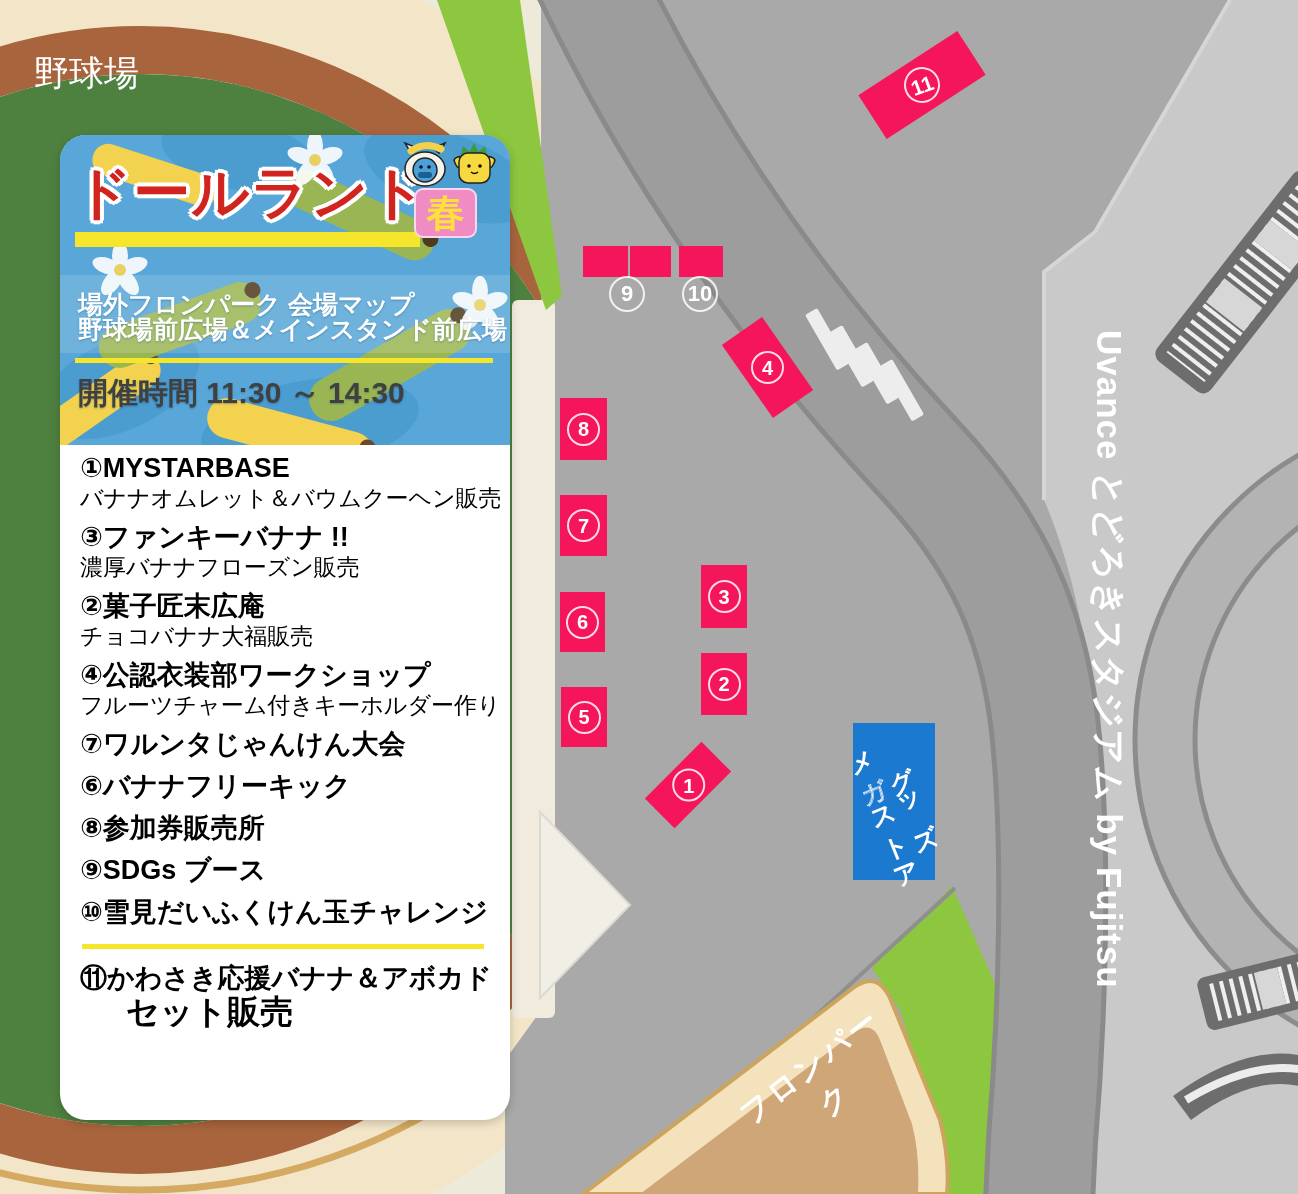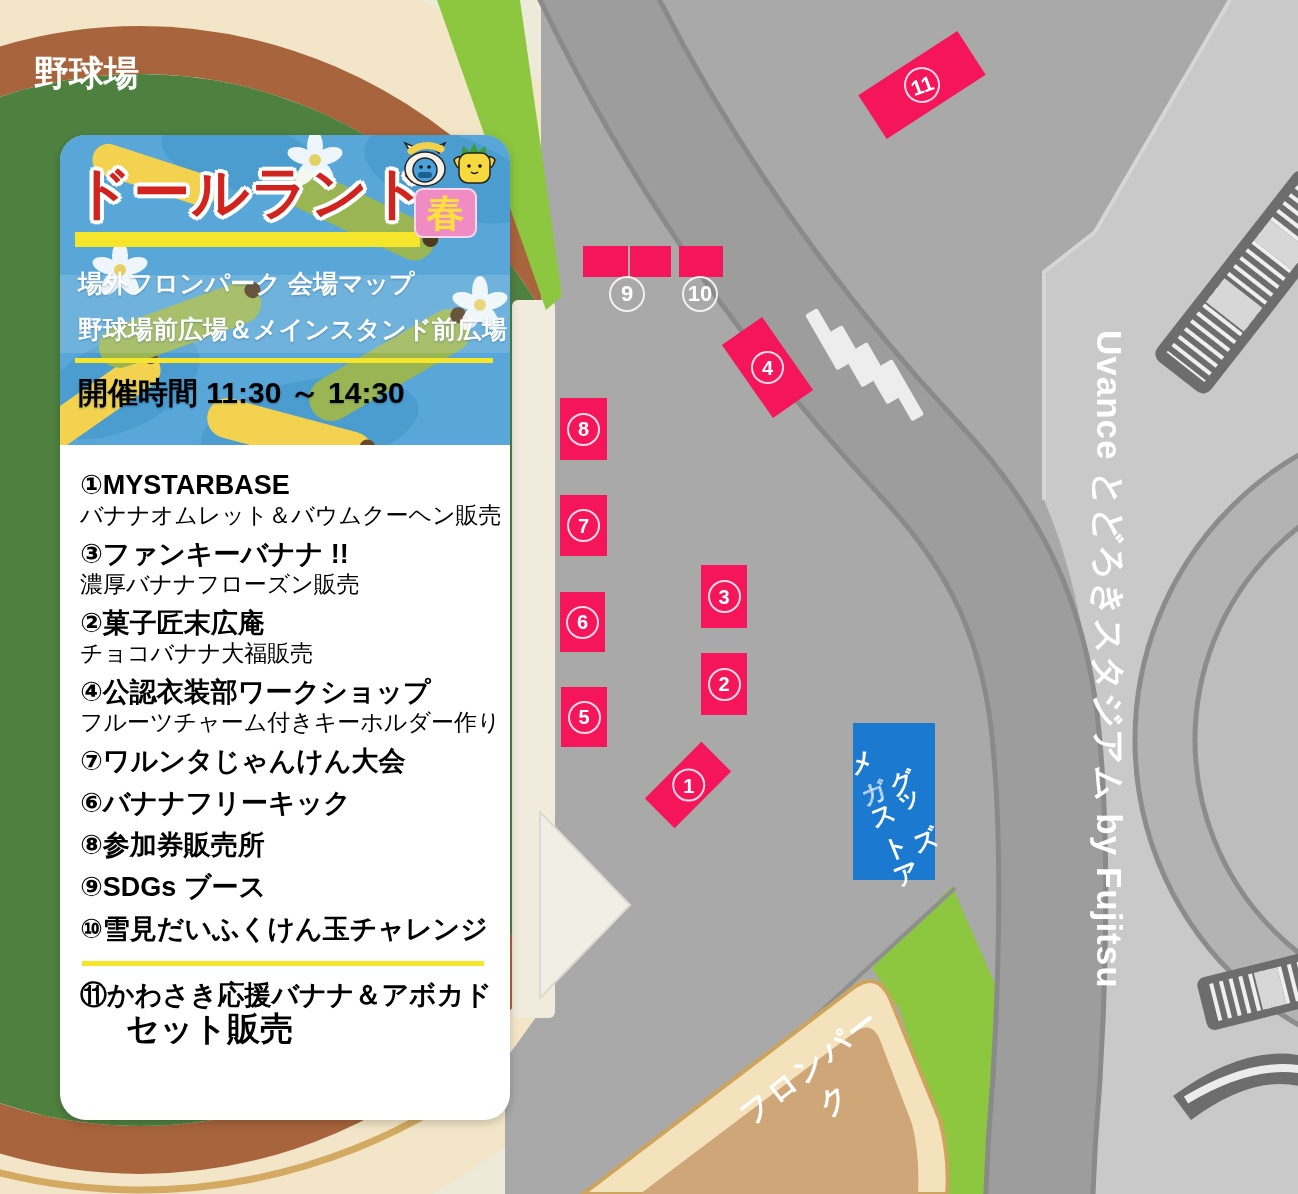--- a/index.html
+++ b/index.html
@@ -1,21 +1,21 @@
 <!DOCTYPE html>
 <html style="--booth-pink: #f4155a; --store-blue: #1b79cf; --title-red: #d2241f; --accent-yellow: #f5e52b; --badge-pink: #f08cc4; --badge-text-yellow: #ffe13a; --grass-green: #8dc63f; --field-green: #4e8140; --dirt-brown: #a8643c; --sand-cream: #f3e6c8; --fronpark-tan: #cfa678; --road-gray: #9d9d9d; --plaza-gray: #a9a9a9; --stadium-gray: #c9c9c9;"><head>
 <meta charset="utf-8">
 <style>
   html,body{margin:0;padding:0;background:#666;}
   #stage{position:relative;width:1298px;height:1194px;overflow:hidden;
          background:var(--plaza-gray,#a9a9a9);
          font-family:"Liberation Sans","DejaVu Sans",sans-serif;}
   #bg{position:absolute;left:0;top:0;}
 
-  .maplabel{position:absolute;color:#fff;font-weight:bold;white-space:nowrap;}
+  .maplabel{position:absolute;color:#fff;font-weight:normal;white-space:nowrap;}
 
   
   .booth{position:absolute;background:var(--booth-pink,#f4155a);
          display:flex;align-items:center;justify-content:center;}
   .cn{width:33px;height:33px;border:2.5px solid rgba(255,255,255,.85);border-radius:50%;
       display:flex;align-items:center;justify-content:center;
       color:#fff;font-weight:bold;font-size:20px;line-height:1;box-sizing:border-box;}
   .cn.plaza{position:absolute;width:36px;height:36px;font-size:22px;}
 
   
@@ -44,24 +44,24 @@
   .title-bar{position:absolute;left:15px;top:97px;width:345px;height:15px;background:var(--accent-yellow,#f5e52b);}
   .badge{position:absolute;left:354px;top:53px;width:63px;height:50px;border-radius:9px;
          background:var(--badge-pink,#f08cc4);border:2px solid rgba(255,255,255,.65);box-sizing:border-box;
          display:flex;align-items:center;justify-content:center;
          color:var(--badge-text-yellow,#ffe13a);font-size:38px;font-weight:900;}
   .mascots{position:absolute;left:343px;top:4px;}
   .sub-band{position:absolute;left:0;top:140px;width:450px;height:78px;background:rgba(255,255,255,.14);}
   .subtitle{position:absolute;left:18px;color:#fff;font-weight:bold;font-size:25px;white-space:nowrap;
             text-shadow:0 1px 2px rgba(0,60,110,.35);}
   .hdr-divider{position:absolute;left:15px;top:223px;width:418px;height:5px;background:var(--accent-yellow,#f5e52b);}
-  .time{position:absolute;left:18px;top:238px;color:#000000;font-weight:bold;font-size:30px;white-space:nowrap;
+  .time{position:absolute;left:18px;top:238px;color:#404040;font-weight:bold;font-size:30px;white-space:nowrap;
         text-shadow:0 1px 2px rgba(0,60,110,.35);}
 
-  .list{padding:23px 18px 0 20px;color:#000;}
+  .list{padding:6px 18px 0 20px;color:#000;}
   .item{margin-bottom:8px;}
   .item .t{font-size:27px;font-weight:bold;line-height:34px;white-space:nowrap;}
   .item .t .suf{font-size:20px;}
   .item .d{font-size:23px;line-height:27px;white-space:nowrap;}
   .list-divider{width:402px;height:5px;background:var(--accent-yellow,#f5e52b);margin:15px 0 12px 2px;}
   .extra .l1{font-size:27px;font-weight:bold;line-height:34px;white-space:nowrap;}
   .extra .l2{font-size:33px;font-weight:bold;line-height:34px;padding-left:46px;white-space:nowrap;}
 </style>
 </head>
 <body>
@@ -272,21 +272,21 @@
         <rect x="83" y="18" width="8" height="10" rx="3" fill="#f5d93f" stroke="#222" stroke-width="1.5" transform="rotate(25 87 23)"></rect>
         <rect x="56" y="14" width="31" height="30" rx="9" fill="#f5d93f" stroke="#222" stroke-width="1.5"></rect>
         <circle cx="66" cy="27" r="1.8" fill="#111"></circle>
           <circle cx="77" cy="27" r="1.8" fill="#111"></circle>
         <path d="M68,33 Q71.5,36 75,33" fill="none" stroke="#111" stroke-width="1.5"></path>
       </svg>
 
       <div class="badge">春</div>
 
       <div class="sub-band"></div>
-      <div class="subtitle" style="top:132px;text-align:right;">場外フロンパーク 会場マップ</div>
+      <div class="subtitle" style="top:153px;text-align:right;">場外フロンパーク 会場マップ</div>
       <div class="subtitle" style="top:178px;">野球場前広場＆メインスタンド前広場</div>
       <div class="hdr-divider"></div>
       <div class="time">開催時間 11:30 ～ 14:30</div>
     </div>
 
     <div class="list">
       <div class="item">
           <div class="t">①MYSTARBASE</div>
           <div class="d">バナナオムレット＆バウムクーヘン販売</div>
         </div>

